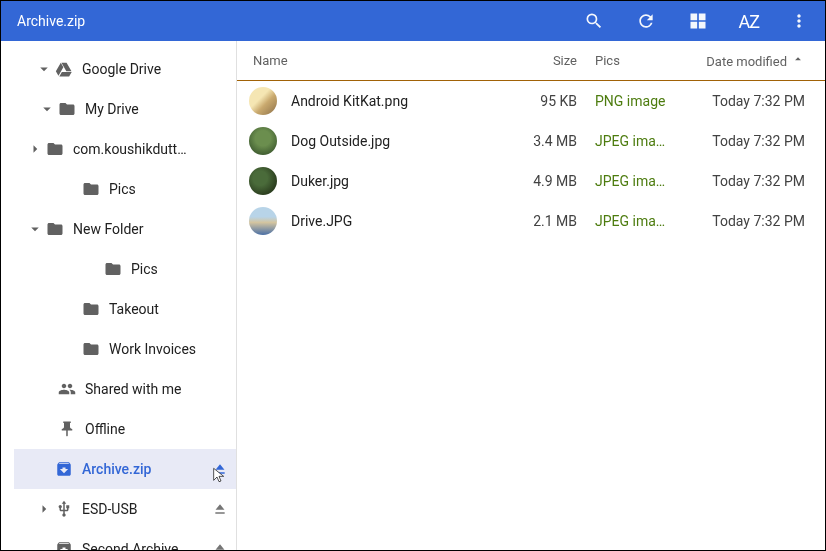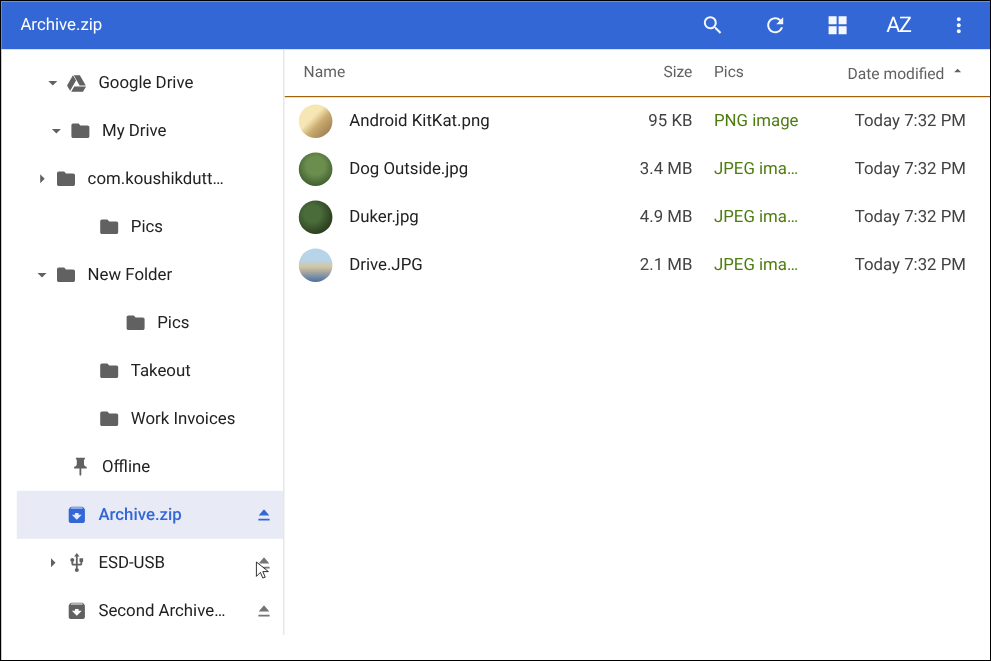--- a/index.html
+++ b/index.html
@@ -335,20 +335,29 @@
           <span class="tree-label">Takeout</span>
         </div>
         <div class="tree-item pad-3">
           <span class="tree-expand"></span>
           <span class="tree-icon">
             <svg width="18" height="18" viewBox="0 0 24 24">
               <use href="#i-folder"></use>
             </svg>
           </span>
           <span class="tree-label">Work Invoices</span>
+        </div>
+        <div class="tree-item pad-1">
+          <span class="tree-expand"></span>
+          <span class="tree-icon">
+            <svg width="18" height="18" viewBox="0 0 24 24">
+              <use href="#i-shared"></use>
+            </svg>
+          </span>
+          <span class="tree-label">Shared with me</span>
         </div>
         <div class="tree-item pad-1">
           <span class="tree-expand"></span>
           <span class="tree-icon">
             <svg width="18" height="18" viewBox="0 0 24 24">
               <use href="#i-pin"></use>
             </svg>
           </span>
           <span class="tree-label">Offline</span>
         </div>

